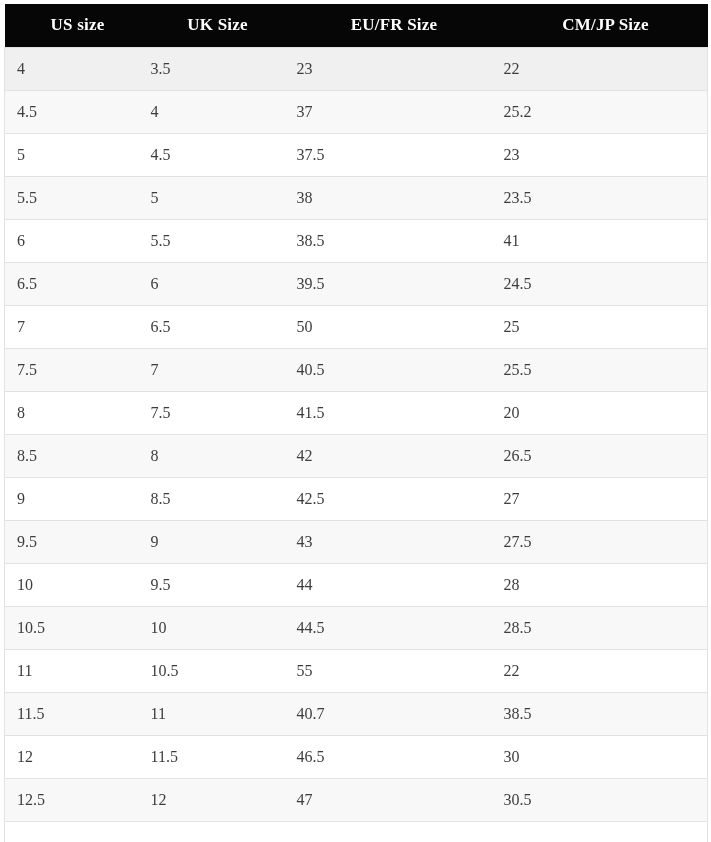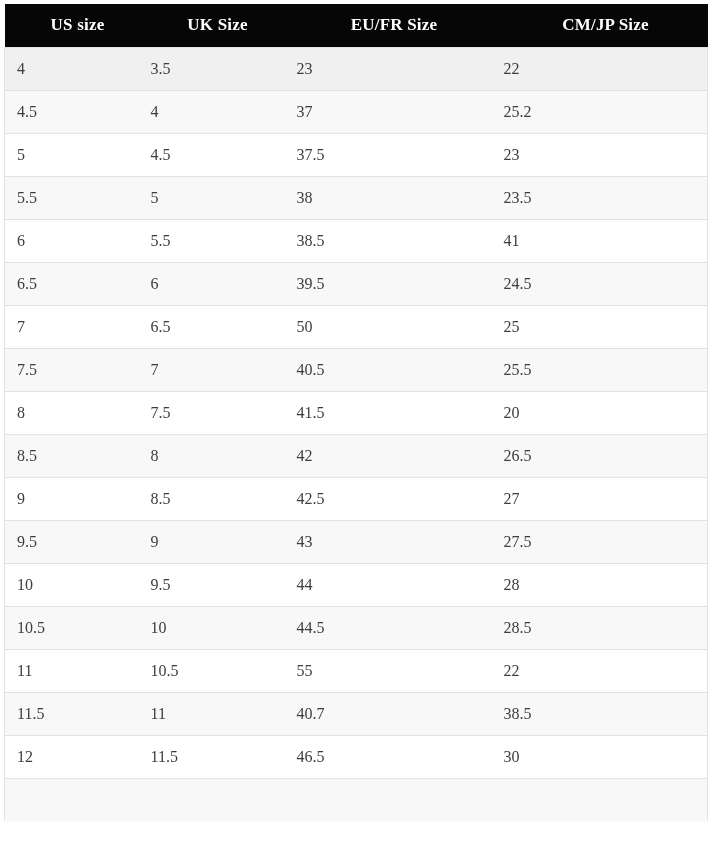--- a/index.html
+++ b/index.html
@@ -175,20 +175,26 @@
     <td>40.7</td>
     <td>38.5</td>
   </tr>
           <tr>
     <td>12</td>
     <td>11.5</td>
     <td>46.5</td>
     <td>30</td>
   </tr>
           <tr>
+    <td>12.5</td>
+    <td>12</td>
+    <td>47</td>
+    <td>30.5</td>
+  </tr>
+          <tr>
     <td></td>
     <td></td>
     <td></td>
     <td></td>
   </tr>
         </tbody>
     </table>
   </div>
 </div>
 

